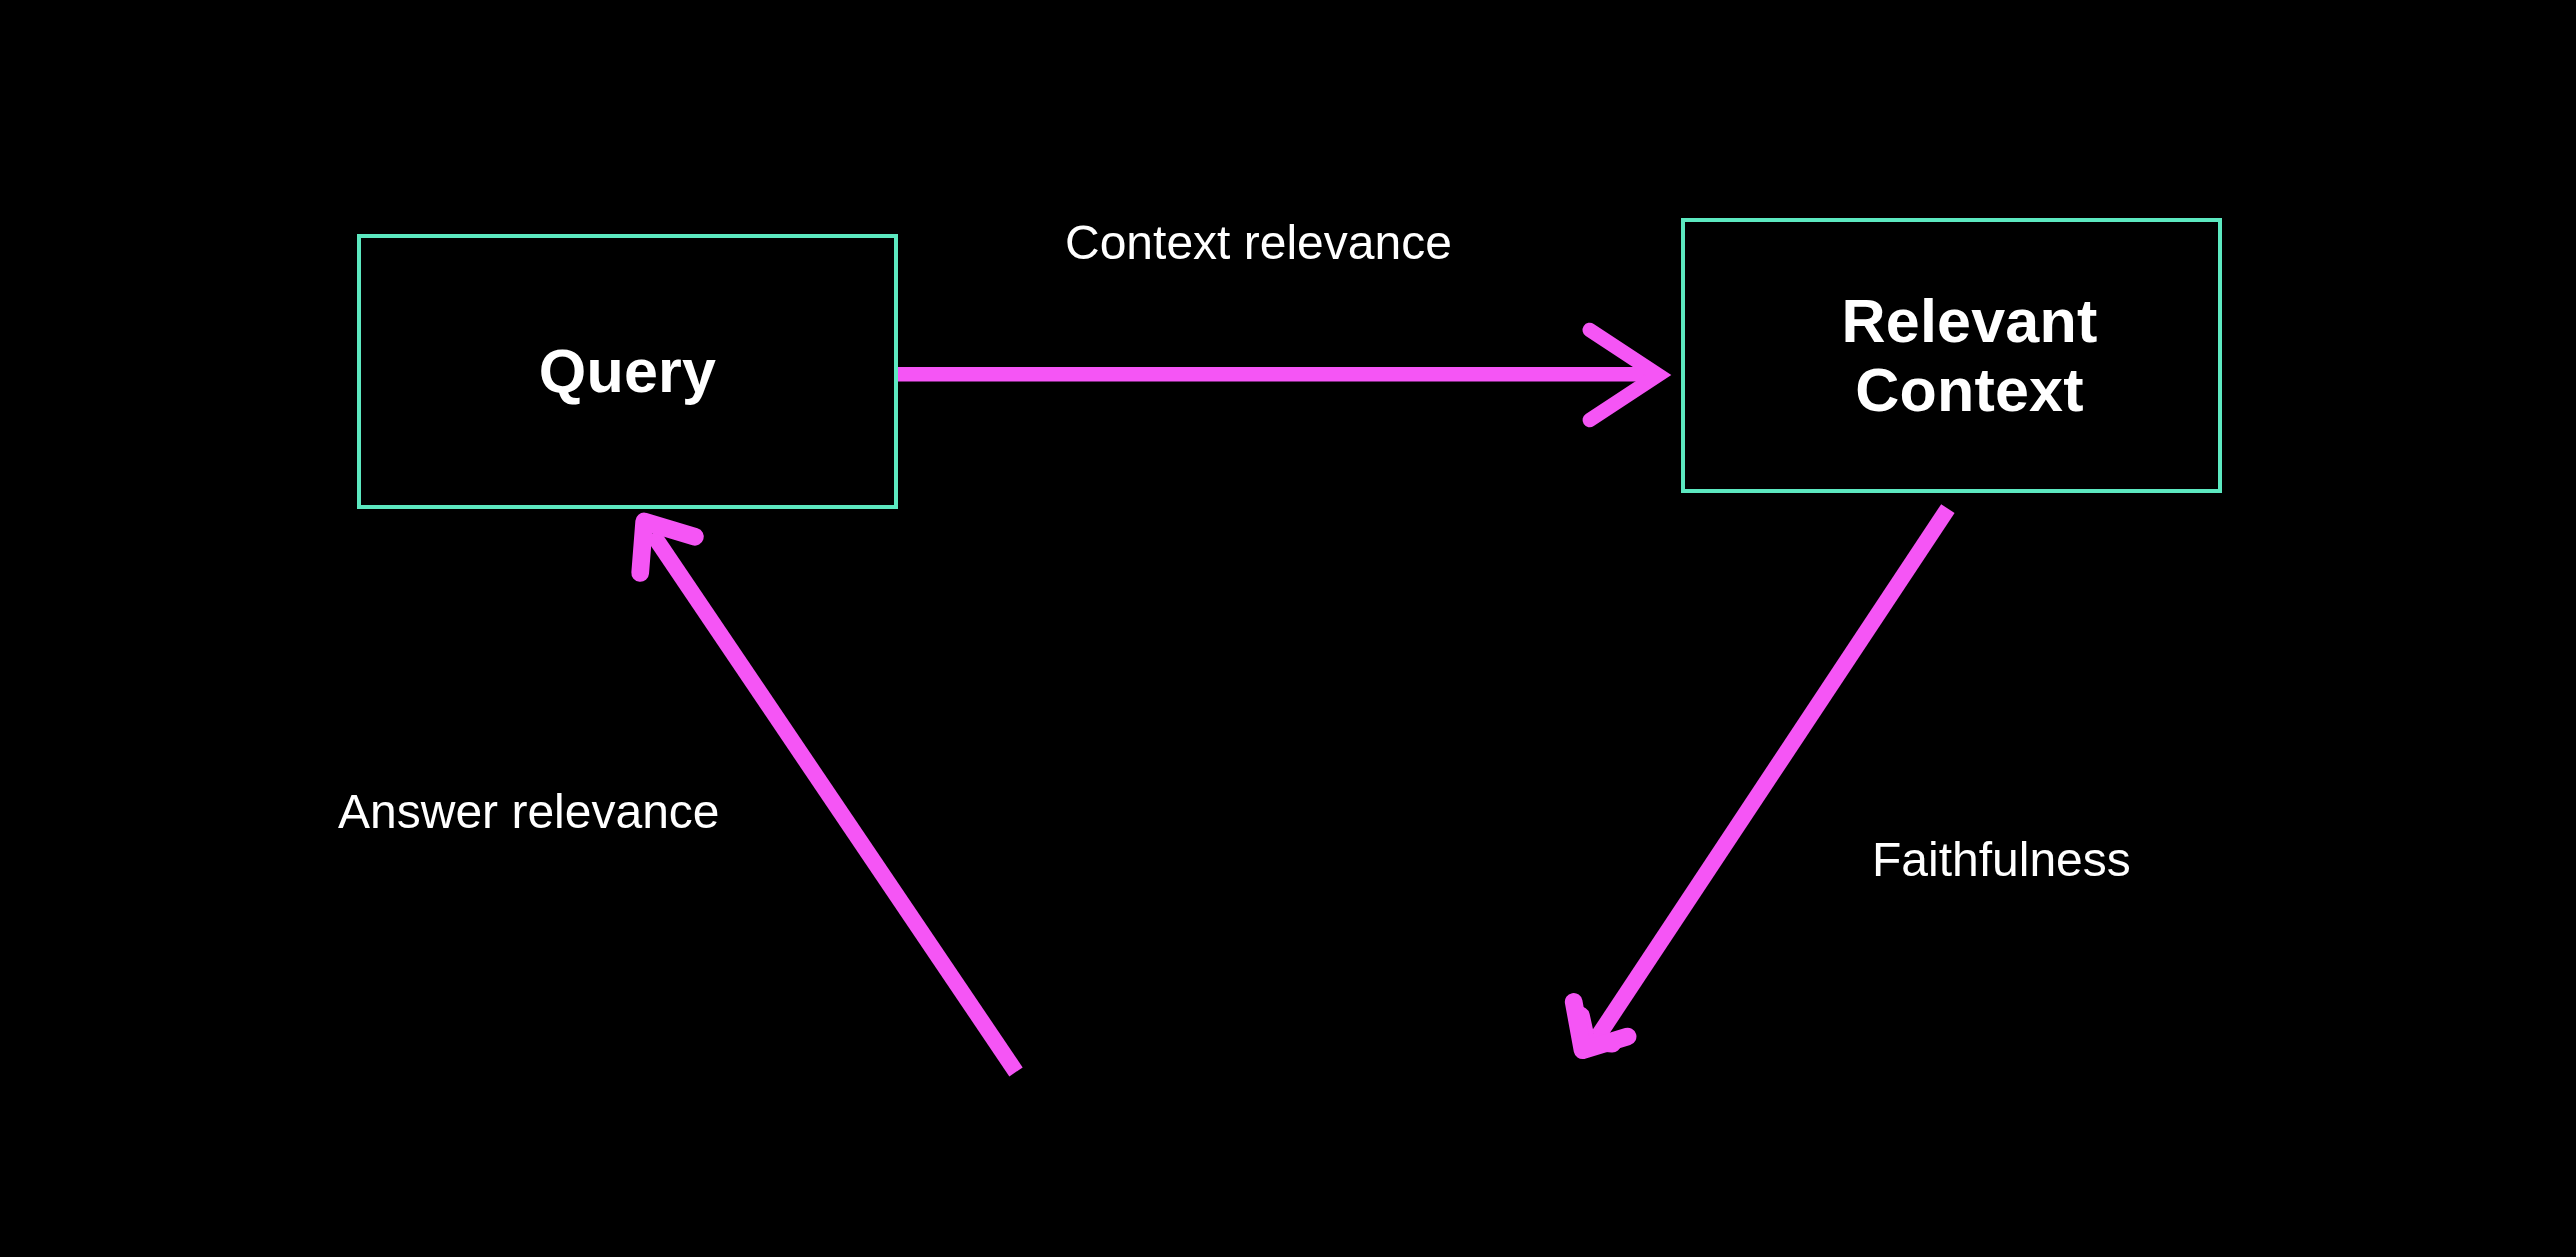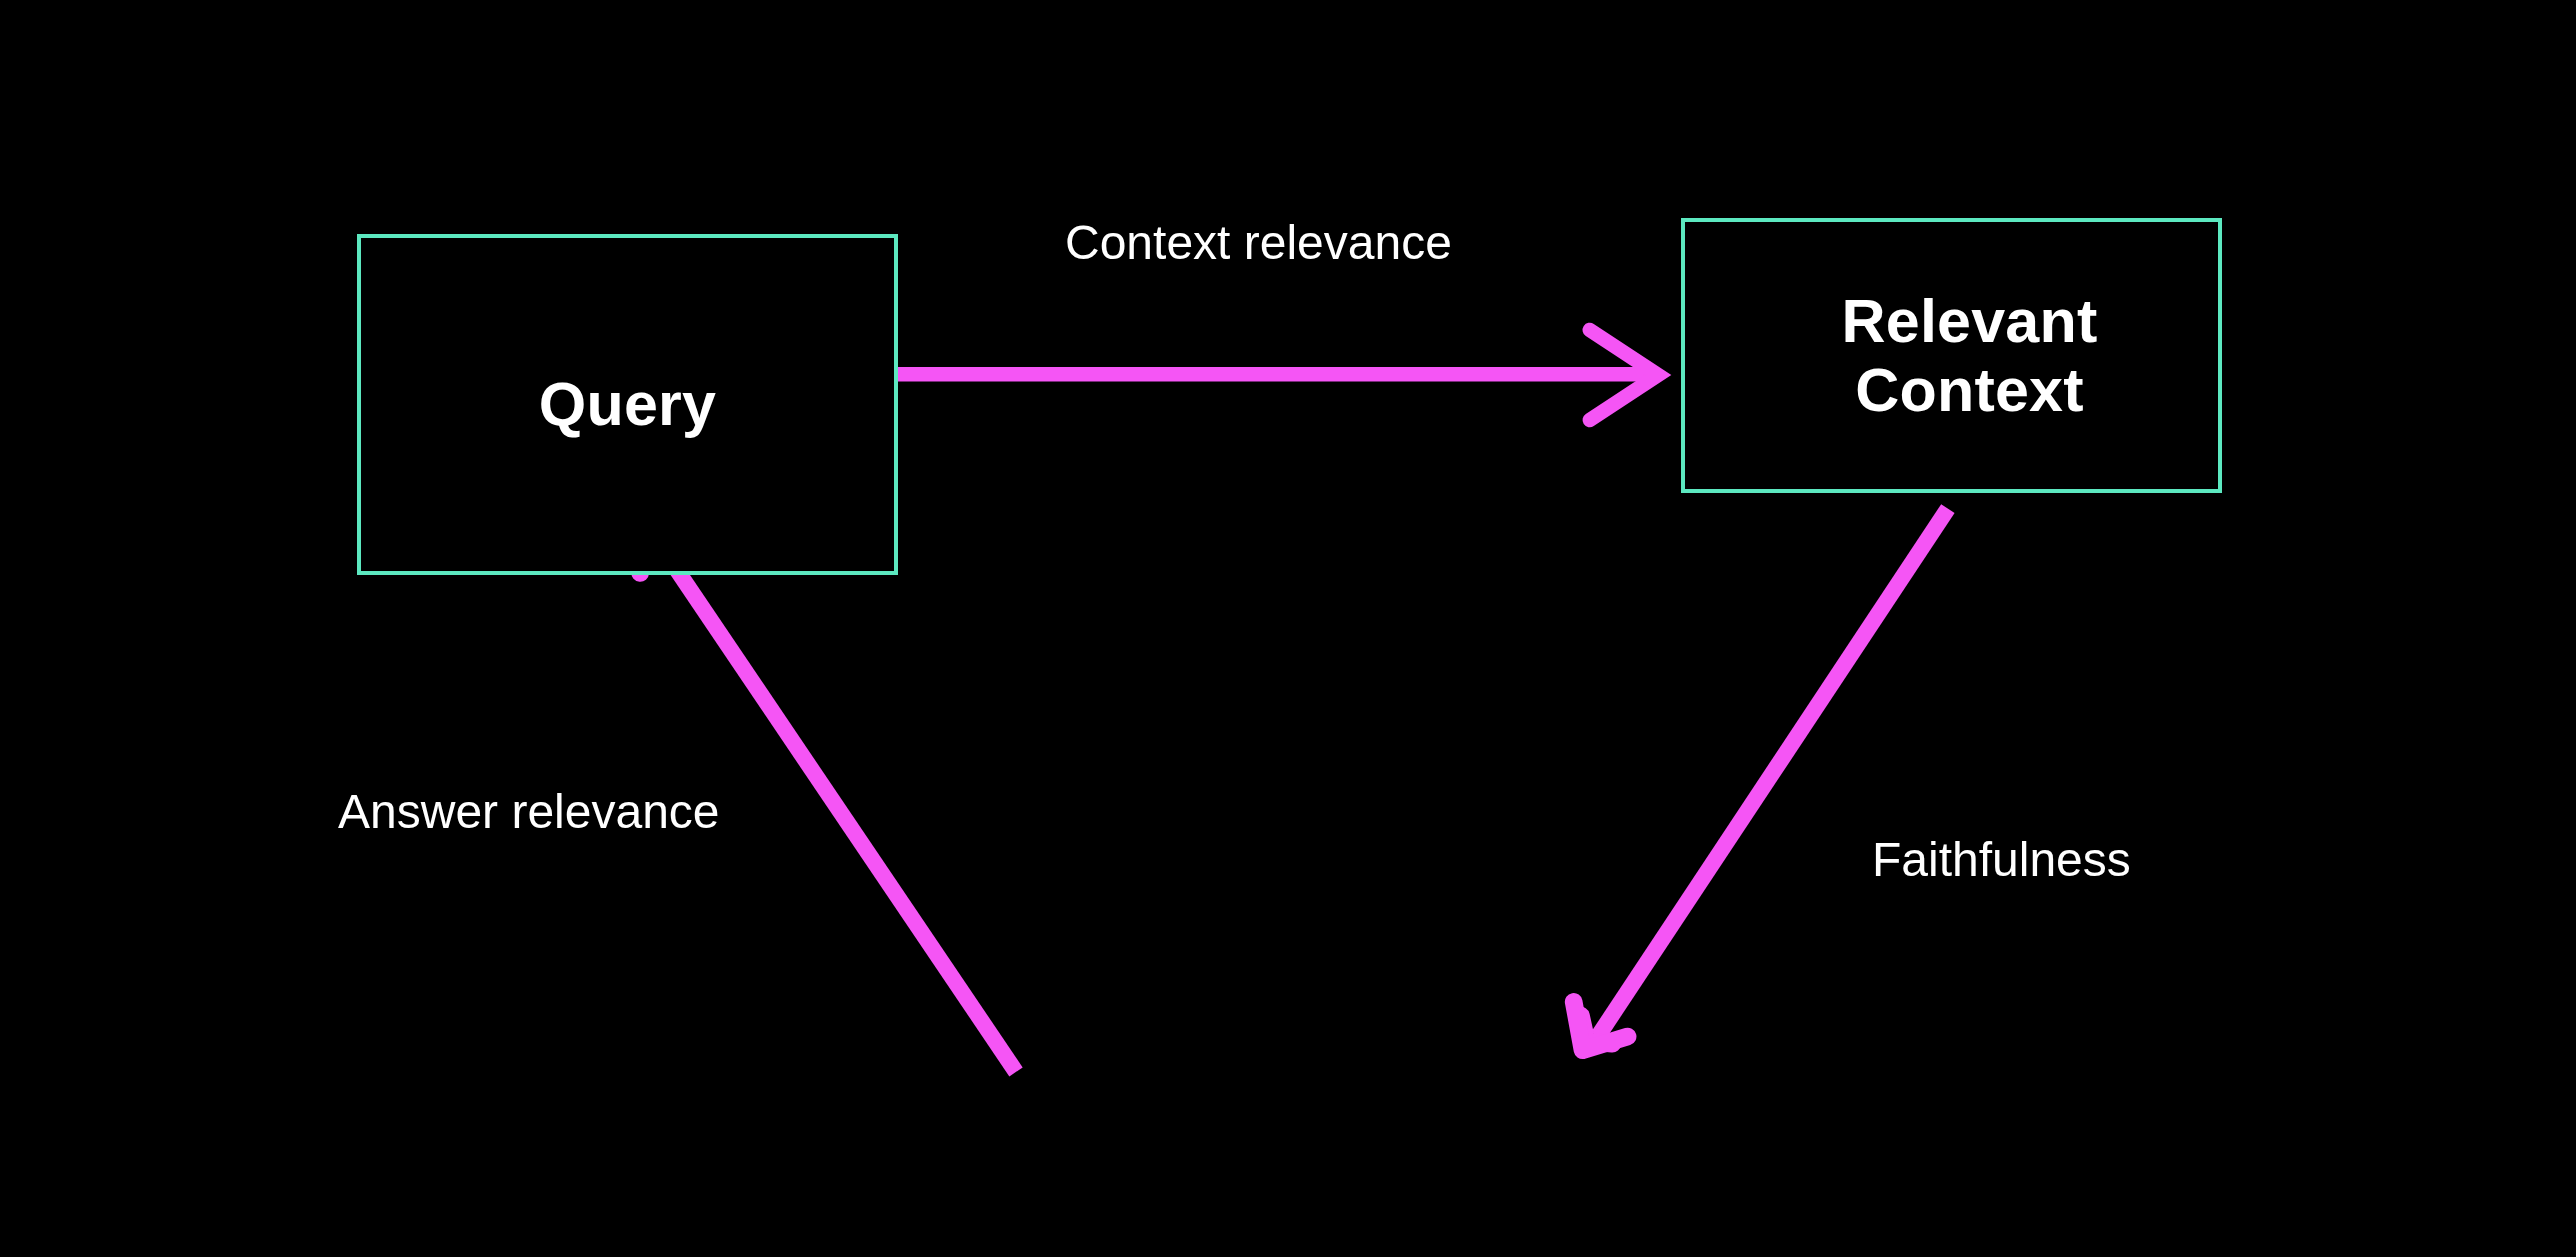--- a/index.html
+++ b/index.html
@@ -41,21 +41,21 @@
     font-weight: bold;
     font-size: 61px;
     line-height: 1.12;
     letter-spacing: 0.2px;
     white-space: pre-line;
   }
   #node-query {
     left: 357px;
     top: 234px;
     width: 541px;
-    height: 341px;
+    height: 275px;
     border: 4px solid #5ce8c0;
   }
   #node-relevant-context {
     left: 1681px;
     top: 218px;
     width: 541px;
     height: 275px;
     border: 4px solid #5ce8c0;
     padding-left: 36px;
   }

